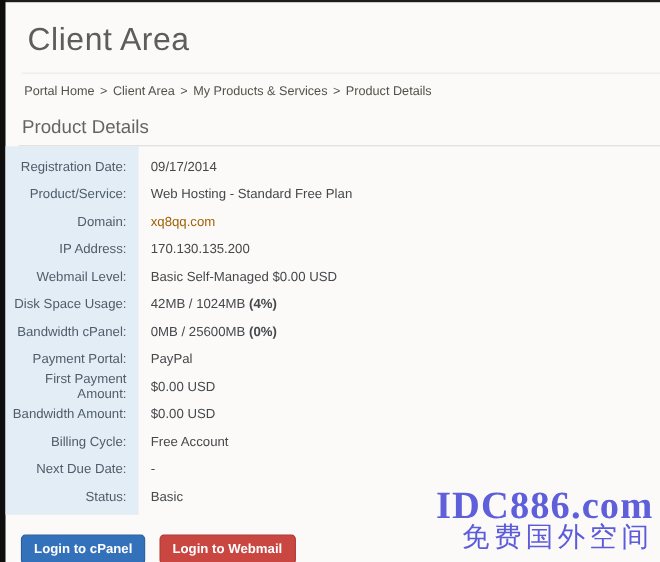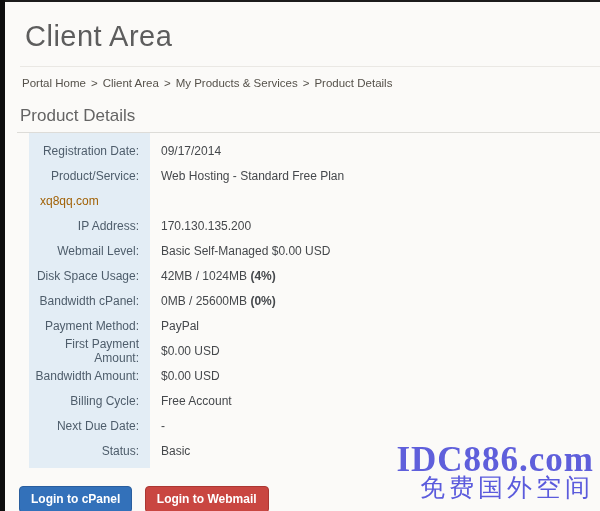--- a/index.html
+++ b/index.html
@@ -42,21 +42,21 @@
     color: #646464;
   }
   .rule-2 {
     margin: 6px 0 0 17px;
     border: 0; border-top: 1px solid #dddcd8;
     height: 0;
   }
 
   .details {
     position: relative;
-    margin-left: 29px;
+    margin-left: 5px;
     padding: 5px 0;
   }
   .details::before {
     content: "";
     position: absolute;
     left: 0; top: 0; bottom: 0;
     width: 121px;
     background: #e3edf5;
   }
   .row { position: relative; display: flex; align-items: center; height: 25px; }
@@ -135,40 +135,41 @@
 <div class="details">
   <div class="row">
     <span class="label">Registration Date:</span>
     <span class="value">09/17/2014</span>
   </div>
   <div class="row">
     <span class="label">Product/Service:</span>
     <span class="value">Web Hosting - Standard Free Plan</span>
   </div>
   <div class="row">
+    <span class="label">Domain:</span>
     <span class="value"><a>xq8qq.com</a></span>
   </div>
   <div class="row">
     <span class="label">IP Address:</span>
     <span class="value">170.130.135.200</span>
   </div>
   <div class="row">
     <span class="label">Webmail Level:</span>
     <span class="value">Basic Self-Managed $0.00 USD</span>
   </div>
   <div class="row">
     <span class="label">Disk Space Usage:</span>
     <span class="value"><span>42MB / 1024MB </span><span class="b">(4%)</span></span>
   </div>
   <div class="row">
     <span class="label">Bandwidth cPanel:</span>
     <span class="value"><span>0MB / 25600MB </span><span class="b">(0%)</span></span>
   </div>
   <div class="row">
-    <span class="label">Payment Method:</span>
+    <span class="label">Payment Portal:</span>
     <span class="value">PayPal</span>
   </div>
   <div class="row">
     <span class="label">First Payment Amount:</span>
     <span class="value">$0.00 USD</span>
   </div>
   <div class="row">
     <span class="label">Bandwidth Amount:</span>
     <span class="value">$0.00 USD</span>
   </div>

